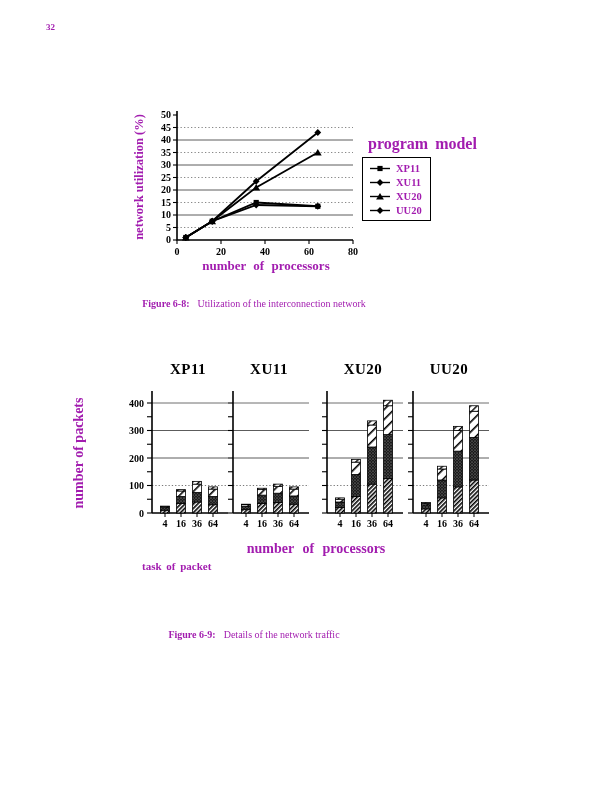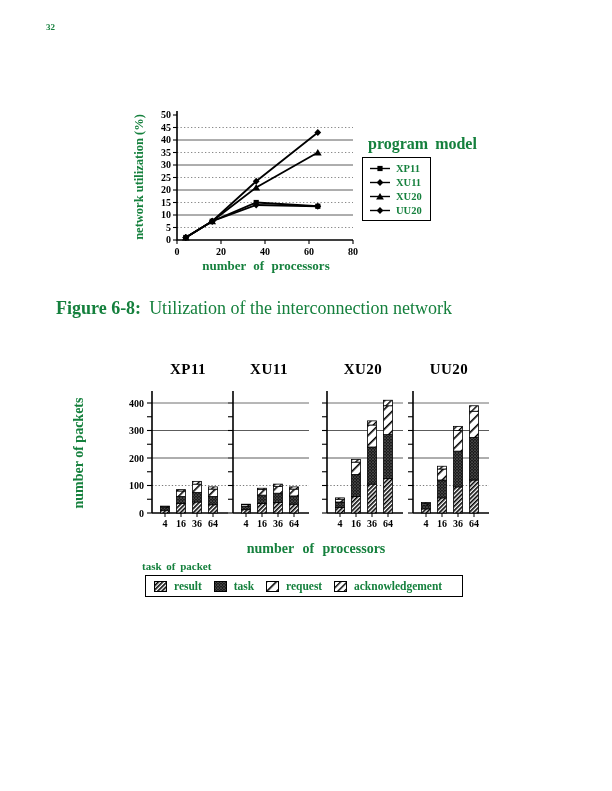--- a/index.html
+++ b/index.html
@@ -1,29 +1,29 @@
 <!DOCTYPE html>
 <html><head>
 <meta charset="utf-8">
 <style>
   html,body{margin:0;padding:0;background:#e8e8e8;}
   .page{position:relative;width:612px;height:791px;background:#ffffff;
-        font-family:"Liberation Serif",serif;color:#15803d;overflow:hidden;
+        font-family:"Liberation Serif",serif;color:#a21caf;overflow:hidden;
         box-shadow:0 0 4px rgba(0,0,0,.3);}
   .abs{position:absolute;}
   .page-number{left:46px;top:22px;font-size:9px;font-weight:bold;}
   .rot-label{transform:translate(-50%,-50%) rotate(-90deg);white-space:nowrap;font-weight:bold;}
   .ylabel-68{left:139px;top:177px;font-size:12.5px;}
   .xlabel-68{left:146px;top:258px;width:240px;text-align:center;font-size:13px;font-weight:bold;word-spacing:4px;}
   .legend-68{left:362px;top:135px;}
   .legend-68 .legend-title{font-size:16px;font-weight:bold;margin-left:6px;word-spacing:3px;}
   .legend-68 .legend-box{margin-top:4px;border:1.5px solid #000;padding:3px 8px 3px 6px;display:inline-block;background:#fff;}
   .legend-68 .legend-row{display:flex;align-items:center;gap:5px;height:14px;}
   .legend-68 .legend-row span{font-size:10.5px;font-weight:bold;}
-  .caption{width:508px;text-align:center;font-size:18px;}
+  .caption{width:508px;text-align:center;font-size:10px;}
   .caption-68{top:298px;}
   .caption-69{top:629px;}
   .caption b{margin-right:8px;}
   .ylabel-69{left:79px;top:453px;font-size:14px;}
   .xlabel-69{left:156px;top:541px;width:320px;text-align:center;font-size:14px;font-weight:bold;word-spacing:5px;}
   .legend-title-69{left:142px;top:560px;font-size:11px;font-weight:bold;word-spacing:2px;}
   .legend-box-69{left:145px;top:575px;width:300px;border:1.6px solid #000;background:#fff;
                  display:flex;align-items:center;gap:0;padding:4px 8px;}
   .legend-box-69 .legend-item{display:flex;align-items:center;gap:7px;flex:1 1 auto;}
   .legend-box-69 .legend-item span{font-size:11.5px;font-weight:bold;}
@@ -327,41 +327,18 @@
       <rect x="379.5" y="55.25" width="9" height="26.125000000000004" fill="url(#p-request)" stroke="#000" stroke-width="0.8"></rect>
       <rect x="379.5" y="49.749999999999986" width="9" height="5.5" fill="url(#p-acknowledgement)" stroke="#000" stroke-width="0.8"></rect>
       <line x1="384" x2="384" y1="157" y2="161" stroke="#000" stroke-width="1"></line>
       <text x="384" y="171" text-anchor="middle" font-size="10" font-weight="bold">64</text>
     </svg>
 
   <div class="abs xlabel-69">number of processors</div>
 
   <div class="abs legend-title-69">task of packet</div>
 
-  <div class="abs legend-box-69" id="bar-legend">
-      <div class="legend-item">
-        <svg width="13" height="11">
-          <rect x="0.5" y="0.5" width="12" height="10" fill="url(#p-result)" stroke="#000" stroke-width="1"></rect>
-        </svg>
-        <span>result</span>
-      </div>
-      <div class="legend-item">
-        <svg width="13" height="11">
-          <rect x="0.5" y="0.5" width="12" height="10" fill="url(#p-task)" stroke="#000" stroke-width="1"></rect>
-        </svg>
-        <span>task</span>
-      </div>
-      <div class="legend-item">
-        <svg width="13" height="11">
-          <rect x="0.5" y="0.5" width="12" height="10" fill="url(#p-request)" stroke="#000" stroke-width="1"></rect>
-        </svg>
-        <span>request</span>
-      </div>
-      <div class="legend-item">
-        <svg width="13" height="11">
-          <rect x="0.5" y="0.5" width="12" height="10" fill="url(#p-acknowledgement)" stroke="#000" stroke-width="1"></rect>
-        </svg>
-        <span>acknowledgement</span>
-      </div>
-    </div>
-
+
+  <div class="abs caption caption-69">
+    <b>Figure 6-9:</b><span>Details of the network traffic</span>
+  </div>
 
 </div>
 
 </body></html>

